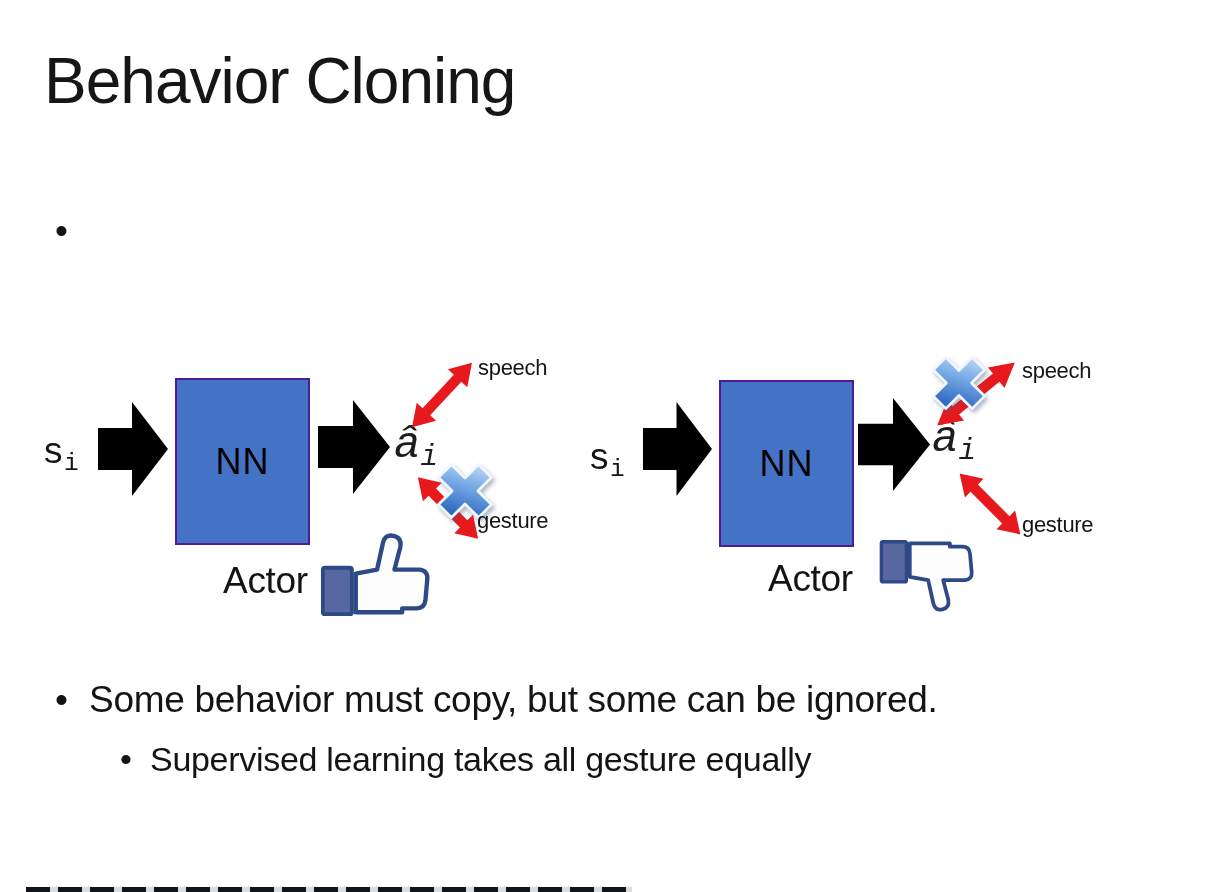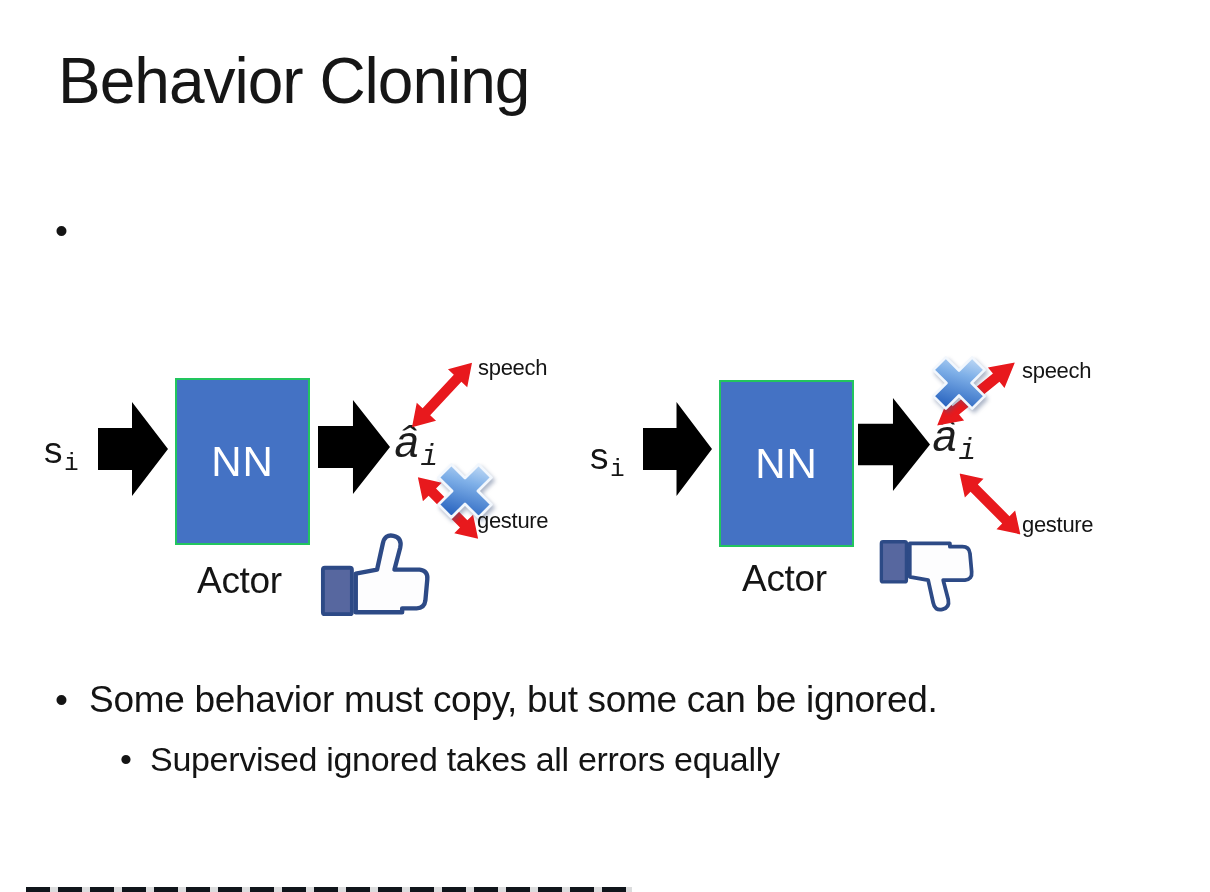--- a/index.html
+++ b/index.html
@@ -5,47 +5,47 @@
   html,body { margin:0; padding:0; background:#ffffff; }
   .slide {
     position:relative; width:1210px; height:892px; background:#ffffff;
     overflow:hidden; font-family:"Liberation Sans", sans-serif; color:#141414;
   }
   .abs { position:absolute; }
   .nowrap { white-space:nowrap; }
 
   
   .title {
-    left:58px; top:44px; font-size:64px; font-weight:300;
+    left:44px; top:44px; font-size:64px; font-weight:300;
     letter-spacing:-1px; color:#161616;
   }
 
   
   .bullet { display:flex; align-items:flex-start; letter-spacing:-0.3px; }
   .bullet .marker { width:34px; flex:0 0 34px; }
   .b1 { left:55px; top:205px; font-size:37px; line-height:52px; }
   .b2 { left:55px; top:676px; font-size:37px; line-height:48px; }
   .b3 { left:120px; top:737px; font-size:34px; line-height:44px; }
   .b3 .marker { width:30px; flex:0 0 30px; }
 
   
   .si { font-size:37px; letter-spacing:-0.3px;font-family:Liberation Mono, monospace; }
   .si sub, .ahat sub { font-size:0.66em; vertical-align:-0.28em; }
   .ahat {
     font-family:Liberation Mono, monospace; font-style:italic;
     font-size:44px; color:#1c1c1c;
   }
   .side-label { font-size:22px; letter-spacing:-0.3px; }
-  .actor { font-size:37px; letter-spacing:-0.3px; }
+  .actor { font-size:37px; letter-spacing:-0.3px;margin-left:26px; }
 
   
   .nnbox {
-    background:#4472c4; border:2px solid #22c55e;
+    background:#4472c4; border:2px solid #4c1d95;
     display:flex; align-items:center; justify-content:center;
-    color:#ffffff; font-size:42px; letter-spacing:1px;
+    color:#000000; font-size:36px; letter-spacing:1px;
   }
   .nn1 { left:175px; top:378px; width:131px; height:163px; }
   .nn2 { left:719px; top:380px; width:131px; height:163px; }
 
   
   .blockarrow { display:block; }
   .ab1 { left:98px;  top:400px; width:70px; height:98px; }
   .ab2 { left:318px; top:398px; width:72px; height:98px; }
   .ab3 { left:643px; top:400px; width:69px; height:98px; }
   .ab4 { left:858px; top:396px; width:72px; height:97px; }
@@ -180,18 +180,18 @@
     <path d="M38,84 L38,44 L60,40 L66,13 Q68,3 77,5 Q86,7 84,17 L78,40 L104,40 Q113,41 112,50 L110,72 Q109,80 101,80 L86,80 L86,84 Z" fill="#fdfdfe" stroke="#2d4a86" stroke-width="4.5" stroke-linejoin="round"></path>
   </svg>
 
   <div class="abs bullet b2">
     <span class="marker">•</span>
     <span class="nowrap">Some behavior must copy, but some can be ignored.</span>
   </div>
 
   <div class="abs bullet b3">
     <span class="marker">•</span>
-    <span class="nowrap">Supervised ignored takes all errors equally</span>
+    <span class="nowrap">Supervised learning takes all gesture equally</span>
   </div>
 
   <div class="abs cutoff"></div>
 
 </div>
 
 </body></html>

